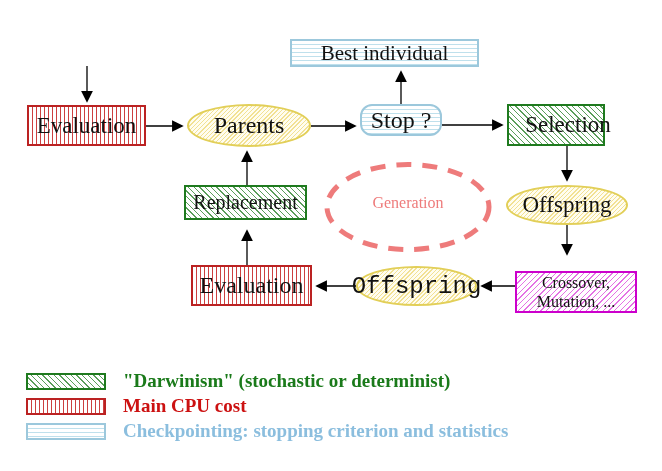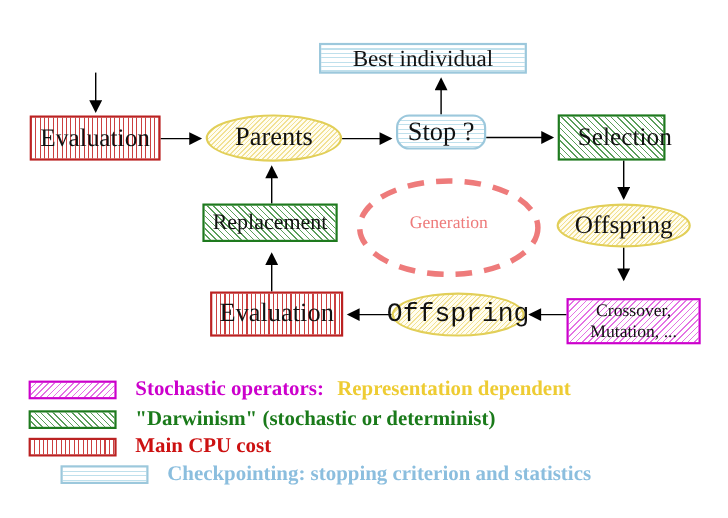--- a/index.html
+++ b/index.html
@@ -79,21 +79,21 @@
     position: absolute;
     left: 26px;
     display: flex;
     align-items: center;
     height: 20px;
     z-index: 2;
   }
   #legend-row-1 { top: 344px; }
   #legend-row-2 { top: 371px; }
   #legend-row-3 { top: 396px; }
-  #legend-row-4 { top: 421px; margin-left: 29px; }
+  #legend-row-4 { top: 421px; }
   .swatch {
     box-sizing: border-box;
     width: 80px; height: 17px;
     margin-right: 17px;
     flex: none;
   }
   .legend-text {
     font-size: 19px;
     font-weight: bold;
     white-space: nowrap;
@@ -170,25 +170,20 @@
       <line x1="442" y1="125" x2="502" y2="125" marker-end="url(#ah)"></line>
       <line x1="567" y1="146" x2="567" y2="180" marker-end="url(#ah)"></line>
       <line x1="567" y1="225" x2="567" y2="254" marker-end="url(#ah)"></line>
       <line x1="515" y1="286" x2="482" y2="286" marker-end="url(#ah)"></line>
       <line x1="356" y1="286" x2="317" y2="286" marker-end="url(#ah)"></line>
       <line x1="247" y1="265" x2="247" y2="231" marker-end="url(#ah)"></line>
       <line x1="247" y1="185" x2="247" y2="152" marker-end="url(#ah)"></line>
     </g>
   </svg>
 
-  <div class="legend-row" id="legend-row-1">
-    <div class="swatch hatch-magenta"></div>
-    <span class="legend-text lt-magenta">Stochastic operators:</span>
-    <span class="legend-text lt-yellow">Representation dependent</span>
-  </div>
 
   <div class="legend-row" id="legend-row-2">
     <div class="swatch hatch-green"></div>
     <span class="legend-text lt-green">"Darwinism" (stochastic or determinist)</span>
   </div>
 
   <div class="legend-row" id="legend-row-3">
     <div class="swatch stripes-red"></div>
     <span class="legend-text lt-red">Main CPU cost</span>
   </div>

